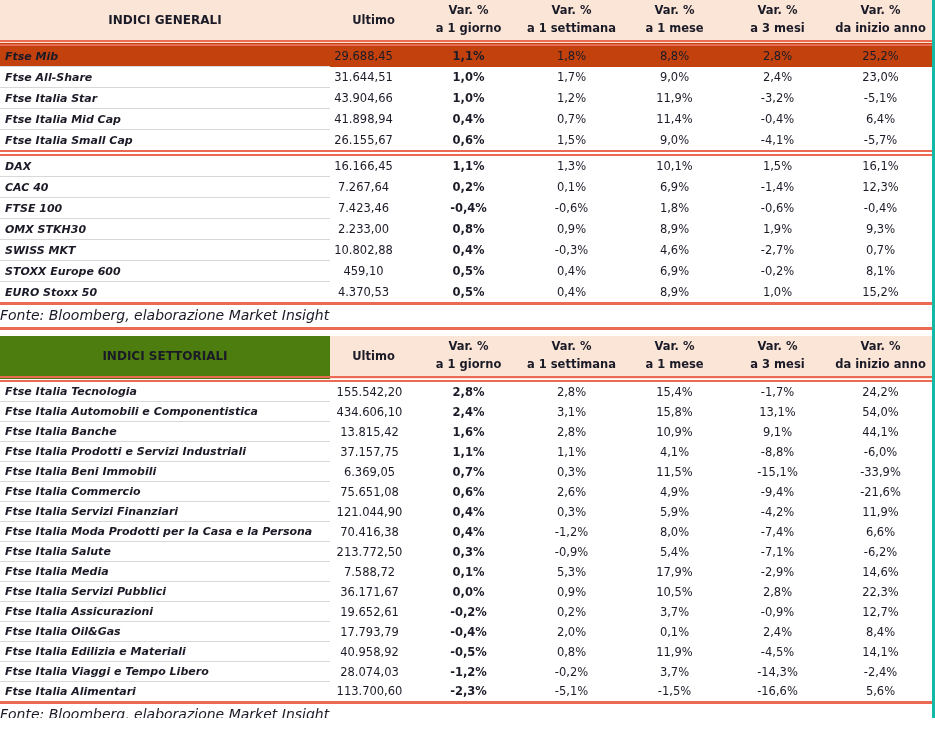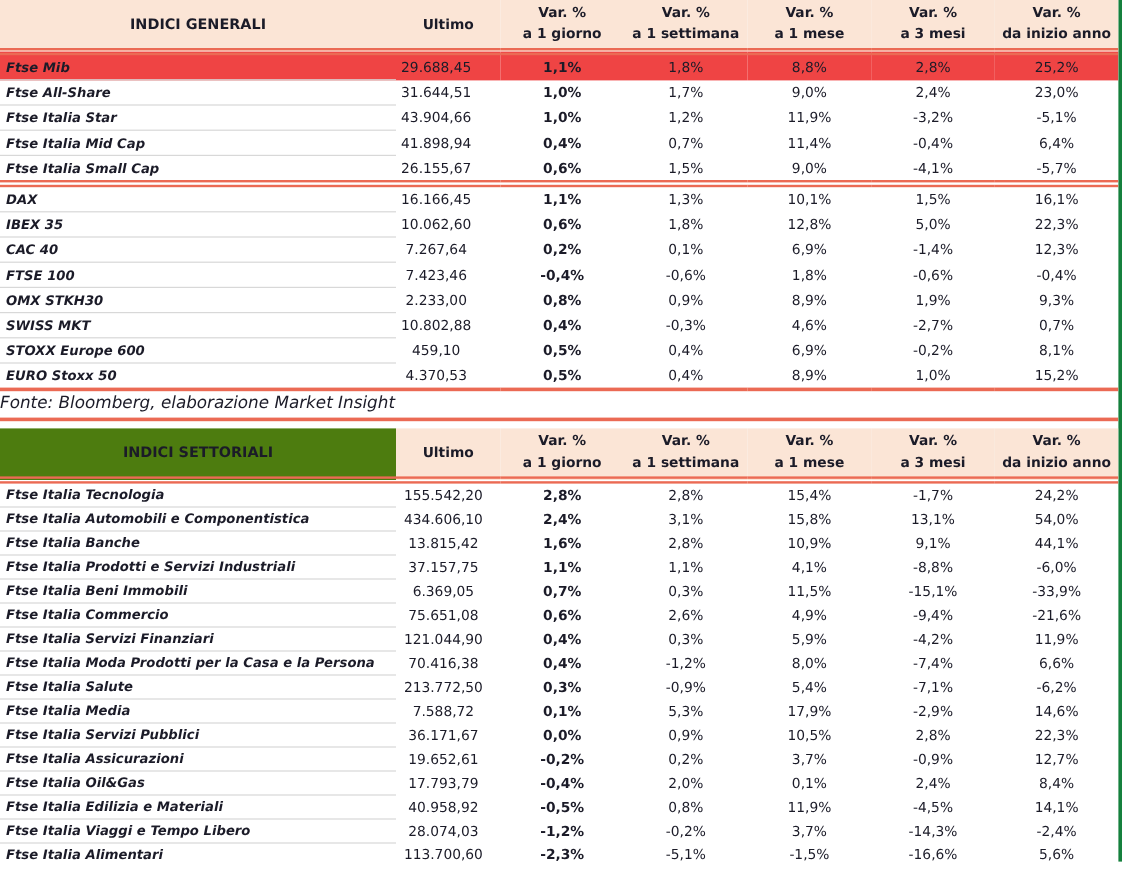--- a/index.html
+++ b/index.html
@@ -1,21 +1,21 @@
 <!DOCTYPE html>
 <html><head>
 <meta charset="utf-8">
 <style>
   html,body{margin:0;padding:0;}
   body{
     width:935px;height:745px;background:#ffffff;
     font-family:"DejaVu Sans","Liberation Sans",sans-serif;
     color:#1b1b28;overflow:hidden;
   }
-  .page{width:932px;height:718px;border-right:3px solid #15803d;overflow:hidden;}
+  .page{width:932px;height:718px;border-right:3px solid #14b8a6;overflow:hidden;}
   .block2{margin-top:6px;}
 
   table{width:100%;border-collapse:collapse;table-layout:fixed;border-bottom:3px solid #eb6a54;}
   col.c-label{width:330px;}
   col.c-ultimo{width:87px;}
 
   thead th{
     background:#fbe5d6;border-bottom:6px double #eb6a54;
     font-size:11.5px;font-weight:bold;height:40px;vertical-align:middle;
     padding:0;
@@ -28,21 +28,21 @@
   td.label{
     font-weight:bold;font-style:italic;text-align:left;padding-left:5px;
     border-bottom:1px solid #d8d8d8;white-space:nowrap;overflow:visible;
     font-size:11px;
   }
   tr.no-line td.label, tbody tr:last-child td.label{border-bottom:none;}
   td.ultimo{text-align:center;padding-right:20px;}
   .t2 td.ultimo{padding-right:8px;}
   td.var{text-align:center;}
   td.var.bold{font-weight:bold;}
-  tr.highlight td{background:#ef4444;}
+  tr.highlight td{background:#c2410c;}
   tr.divider td{height:0;padding:0;border-bottom:6px double #eb6a54;}
 
   .fonte{
     font-style:italic;font-size:14px;
     padding:2px 3px 4px 0;line-height:1.15;
   }
   .fonte.underlined{border-bottom:3px solid #eb6a54;}
 </style>
 </head>
 <body style="color: rgb(27, 27, 40);">
@@ -138,29 +138,20 @@
           <tr>
             <td class="label">DAX</td>
             <td class="ultimo">16.166,45</td>
             <td class="var bold">1,1%</td>
             <td class="var">1,3%</td>
             <td class="var">10,1%</td>
             <td class="var">1,5%</td>
             <td class="var">16,1%</td>
           </tr>
           <tr>
-            <td class="label">IBEX 35</td>
-            <td class="ultimo">10.062,60</td>
-            <td class="var bold">0,6%</td>
-            <td class="var">1,8%</td>
-            <td class="var">12,8%</td>
-            <td class="var">5,0%</td>
-            <td class="var">22,3%</td>
-          </tr>
-          <tr>
             <td class="label">CAC 40</td>
             <td class="ultimo">7.267,64</td>
             <td class="var bold">0,2%</td>
             <td class="var">0,1%</td>
             <td class="var">6,9%</td>
             <td class="var">-1,4%</td>
             <td class="var">12,3%</td>
           </tr>
           <tr>
             <td class="label">FTSE 100</td>

